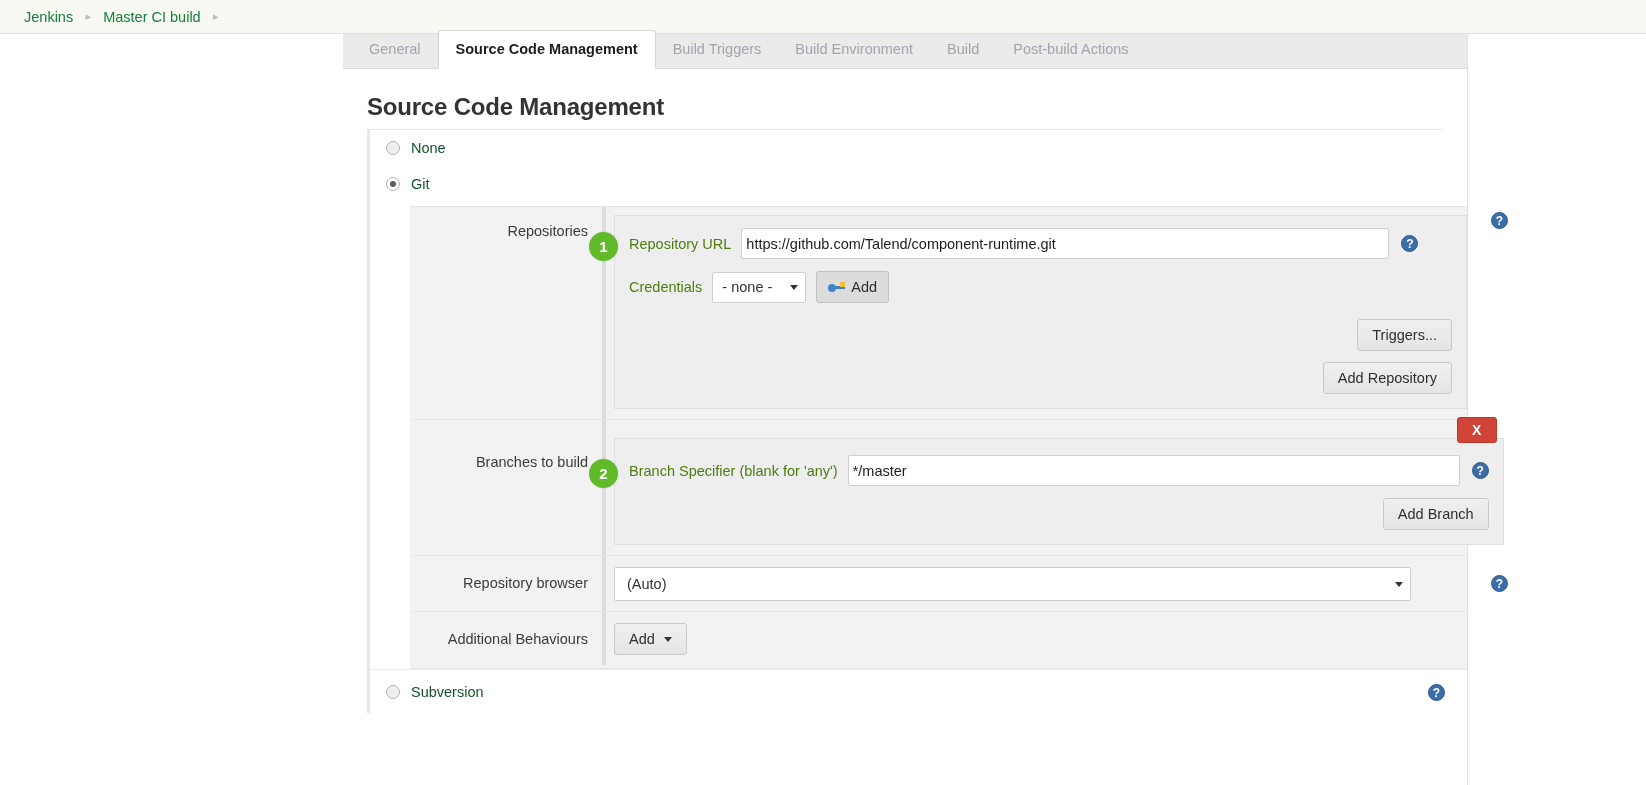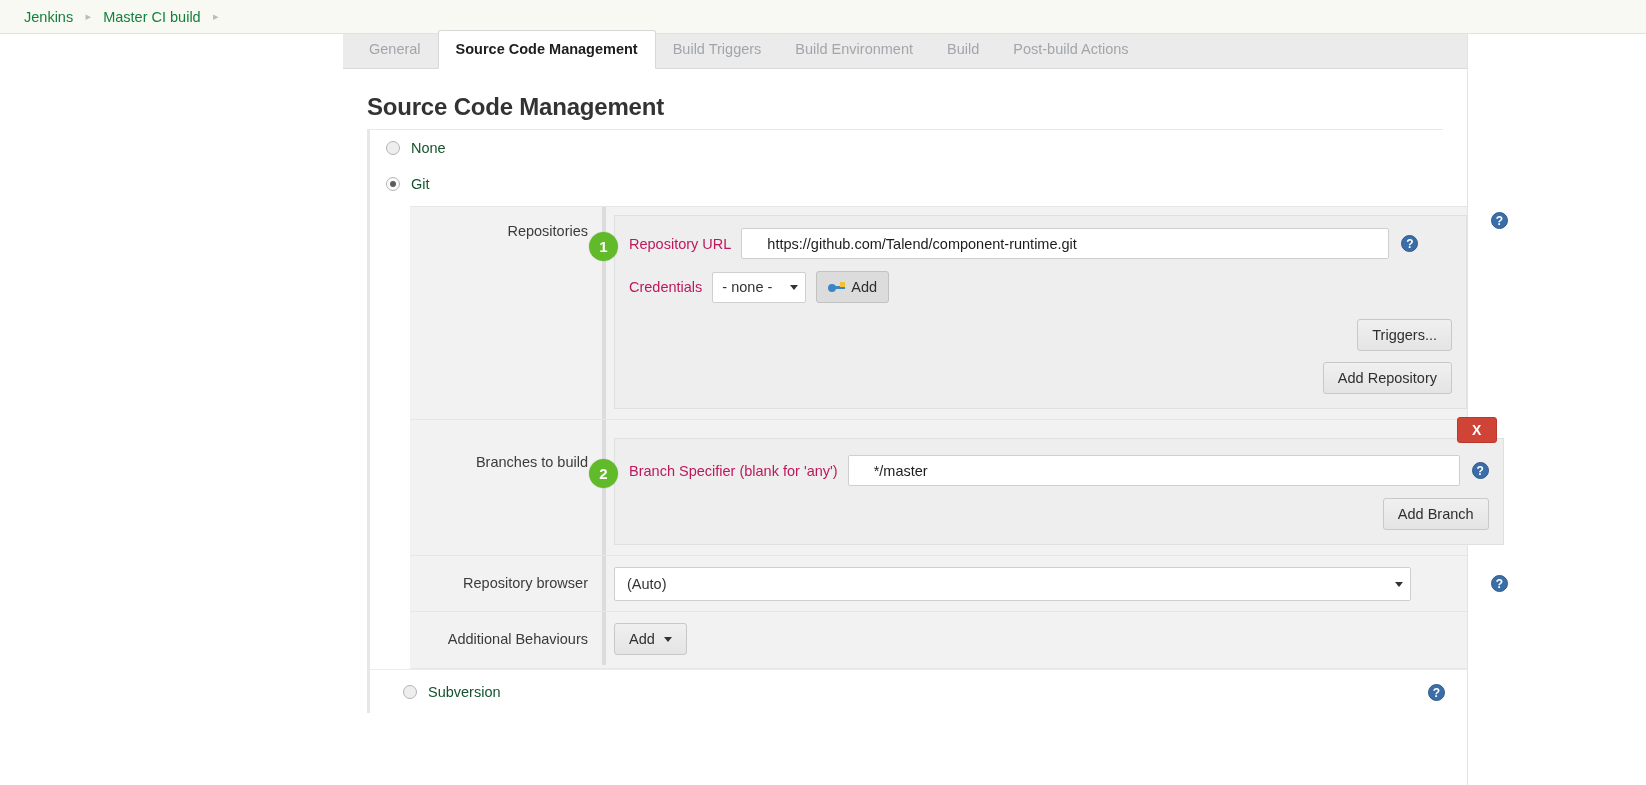--- a/index.html
+++ b/index.html
@@ -173,29 +173,29 @@
 
   .field-line {
     display: flex;
     align-items: center;
     margin-bottom: 12px;
     position: relative;
   }
   .field-line:last-child { margin-bottom: 0; }
   .field-label {
     font-size: 14.5px;
-    color: #be185d;
+    color: #4d7c0f;
     margin-right: 10px;
     white-space: nowrap;
   }
   input.text {
     font-family: "Liberation Sans", sans-serif;
     font-size: 14.5px;
     color: #1c1c1c;
-    padding: 5px 25px;
+    padding: 5px 4px;
     height: 31px;
     border: 1px solid #cfcfcf;
     border-radius: 2px;
     background: #ffffff;
     outline: none;
   }
   .select {
     position: relative;
     display: inline-flex;
     align-items: center;
@@ -441,21 +441,21 @@
           <div class="row-body" style="padding-top:11px;">
             <span class="btn dropdown">
               <span>Add</span>
               <span class="caret2"></span>
             </span>
           </div>
         </div>
 
       </div>
 
-      <div class="tail-row" style="margin-left:0; border-left:none; padding-left:33px;">
+      <div class="tail-row" style="margin-left:0; border-left:none; padding-left:16px;">
         <span class="radio"></span>
         <span class="radio-label">Subversion</span>
         <div class="help" style="right:22px; top:14px;">?</div>
       </div>
 
     </div>
 
   </div>
 </div>
 

